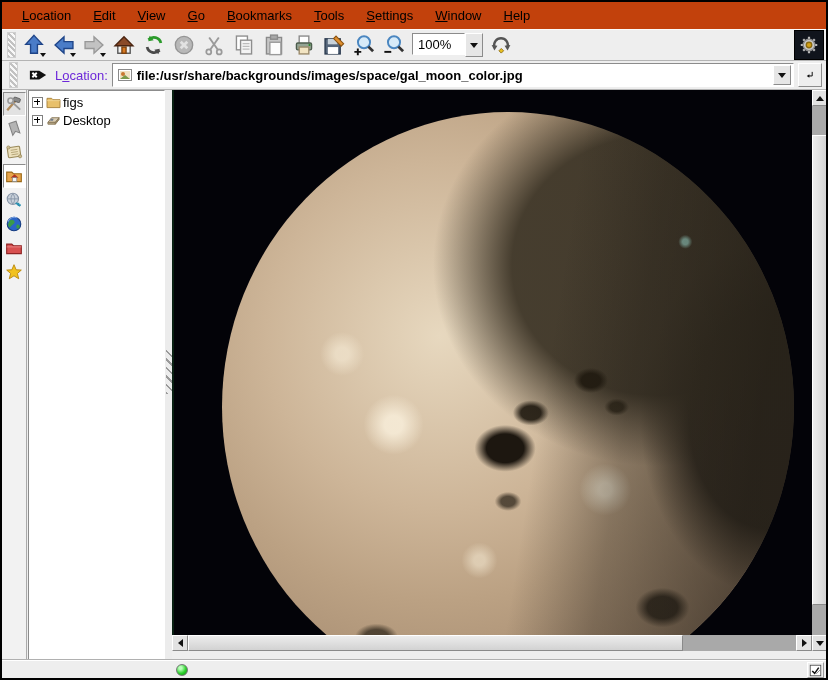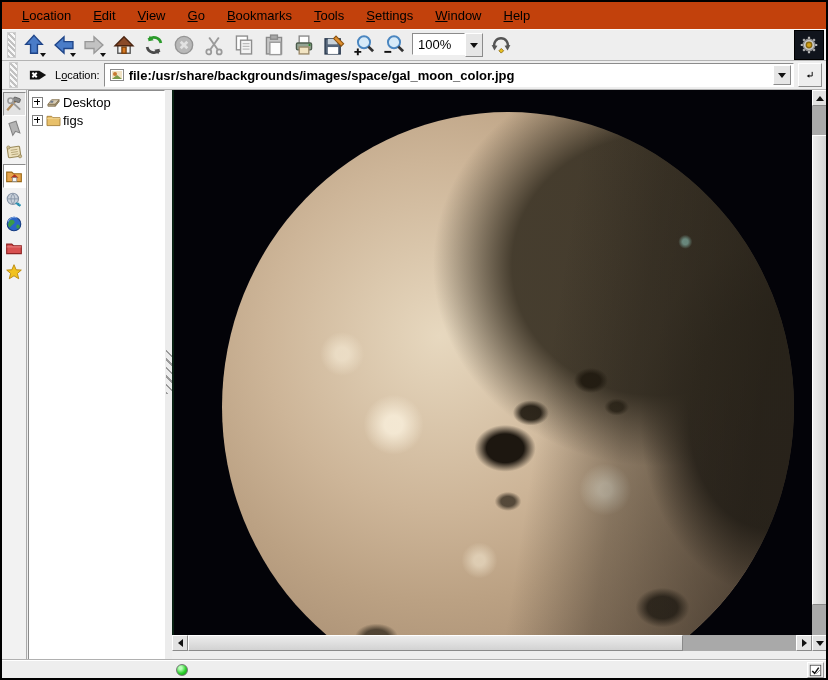--- a/index.html
+++ b/index.html
@@ -17,21 +17,21 @@
   .tbtn svg{display:block;}
   .drop{position:absolute;right:1px;bottom:1px;width:0;height:0;border-left:3px solid transparent;border-right:3px solid transparent;border-top:4px solid #111;}
   #zoom-combo{display:flex;align-items:flex-start;margin:7px 3px;}
   #zoom-field{width:46px;height:20px;background:#fff;border:1px solid;border-color:#8c8c8c #fff #fff #8c8c8c;font-size:13px;display:flex;align-items:center;padding-left:5px;color:#000;}
   #zoom-arrow{width:16px;height:22px;background:#e6e6e6;border:1px solid;border-color:#fff #8c8c8c #8c8c8c #fff;display:flex;align-items:center;justify-content:center;}
   .arrow-down-glyph{width:0;height:0;border-left:4px solid transparent;border-right:4px solid transparent;border-top:5px solid #111;}
   #throbber{margin-left:auto;width:28px;height:28px;background:#10141c;border:1px solid #000;display:flex;align-items:center;justify-content:center;}
 
   
   #locationbar{position:absolute;left:0;top:59px;width:824px;height:29px;display:flex;align-items:center;box-sizing:border-box;border-bottom:1px solid #b4b4b4;background:#eeeeee;padding:0 4px;gap:4px;}
-  #location-label{font-size:11px;color:#000000;white-space:nowrap;}
+  #location-label{font-size:13px;color:#6d28d9;white-space:nowrap;}
   #location-combo{flex:1;height:22px;background:#fff;border:1px solid;border-color:#8c8c8c #fff #fff #8c8c8c;display:flex;align-items:center;padding:0 2px 0 4px;gap:4px;font-weight:bold;}
   #location-text{flex:1;font-size:13px;color:#000;white-space:nowrap;overflow:hidden;}
   #location-dropdown{width:16px;height:18px;display:flex;align-items:center;justify-content:center;background:#e6e6e6;border:1px solid;border-color:#fff #8c8c8c #8c8c8c #fff;}
   #go-button{width:24px;height:24px;background:#eee;border:1px solid;border-color:#fff #8c8c8c #8c8c8c #fff;display:flex;align-items:center;justify-content:center;}
 
   
   #icon-strip{position:absolute;left:0;top:88px;width:25px;height:570px;background:#f2f2f2;border-right:1px solid #aaa;box-sizing:border-box;display:flex;flex-direction:column;align-items:center;padding-top:2px;}
   .sbtn{width:23px;height:24px;display:flex;align-items:center;justify-content:center;background:transparent;border:1px solid transparent;padding:0;}
   .sbtn.pressed{border-color:#8c8c8c #fff #fff #8c8c8c;background:#e2e2e2;}
   .sbtn.active{border-color:#8c8c8c #fff #fff #8c8c8c;background:#fff;}
@@ -325,39 +325,39 @@
     </button>
   </div>
 
   <div id="tree-panel">
     <div class="tree-row">
       <span class="tree-indent">
           <span class="expander"></span>
         </span>
       <span class="tree-icon">
         <svg width="15" height="13" viewBox="0 0 16 14">
-          <path d="M2 9L6 4H14L10 9Z" fill="#d8ccb4" stroke="#8a7a5a"></path>
-          <path d="M2 9H10V11H2Z" fill="#b8a888" stroke="#8a7a5a"></path>
-          <path d="M10 9L14 4V6L10 11Z" fill="#9a8a6a" stroke="#8a7a5a"></path>
-          <rect x="7" y="5.2" width="3" height="2" fill="#707a88" transform="skewX(-20)"></rect>
+          <path d="M1 2.5H6L7.5 4H15V12.5H1Z" fill="#e8c06a" stroke="#a8823a"></path>
+          <path d="M1 5H15" stroke="#f4dca0" stroke-width="0.8"></path>
         </svg>
       </span>
-      <span>Desktop</span>
+      <span>figs</span>
     </div>
     <div class="tree-row">
       <span class="tree-indent">
           <span class="expander"></span>
         </span>
       <span class="tree-icon">
         <svg width="15" height="13" viewBox="0 0 16 14">
-          <path d="M1 2.5H6L7.5 4H15V12.5H1Z" fill="#e8c06a" stroke="#a8823a"></path>
-          <path d="M1 5H15" stroke="#f4dca0" stroke-width="0.8"></path>
+          <path d="M2 9L6 4H14L10 9Z" fill="#d8ccb4" stroke="#8a7a5a"></path>
+          <path d="M2 9H10V11H2Z" fill="#b8a888" stroke="#8a7a5a"></path>
+          <path d="M10 9L14 4V6L10 11Z" fill="#9a8a6a" stroke="#8a7a5a"></path>
+          <rect x="7" y="5.2" width="3" height="2" fill="#707a88" transform="skewX(-20)"></rect>
         </svg>
       </span>
-      <span>figs</span>
+      <span>Desktop</span>
     </div>
   </div>
 
   <div id="splitter">
     <div id="splitter-grip"></div>
   </div>
 
   <div id="content">
     <div id="moon"></div>
   </div>

